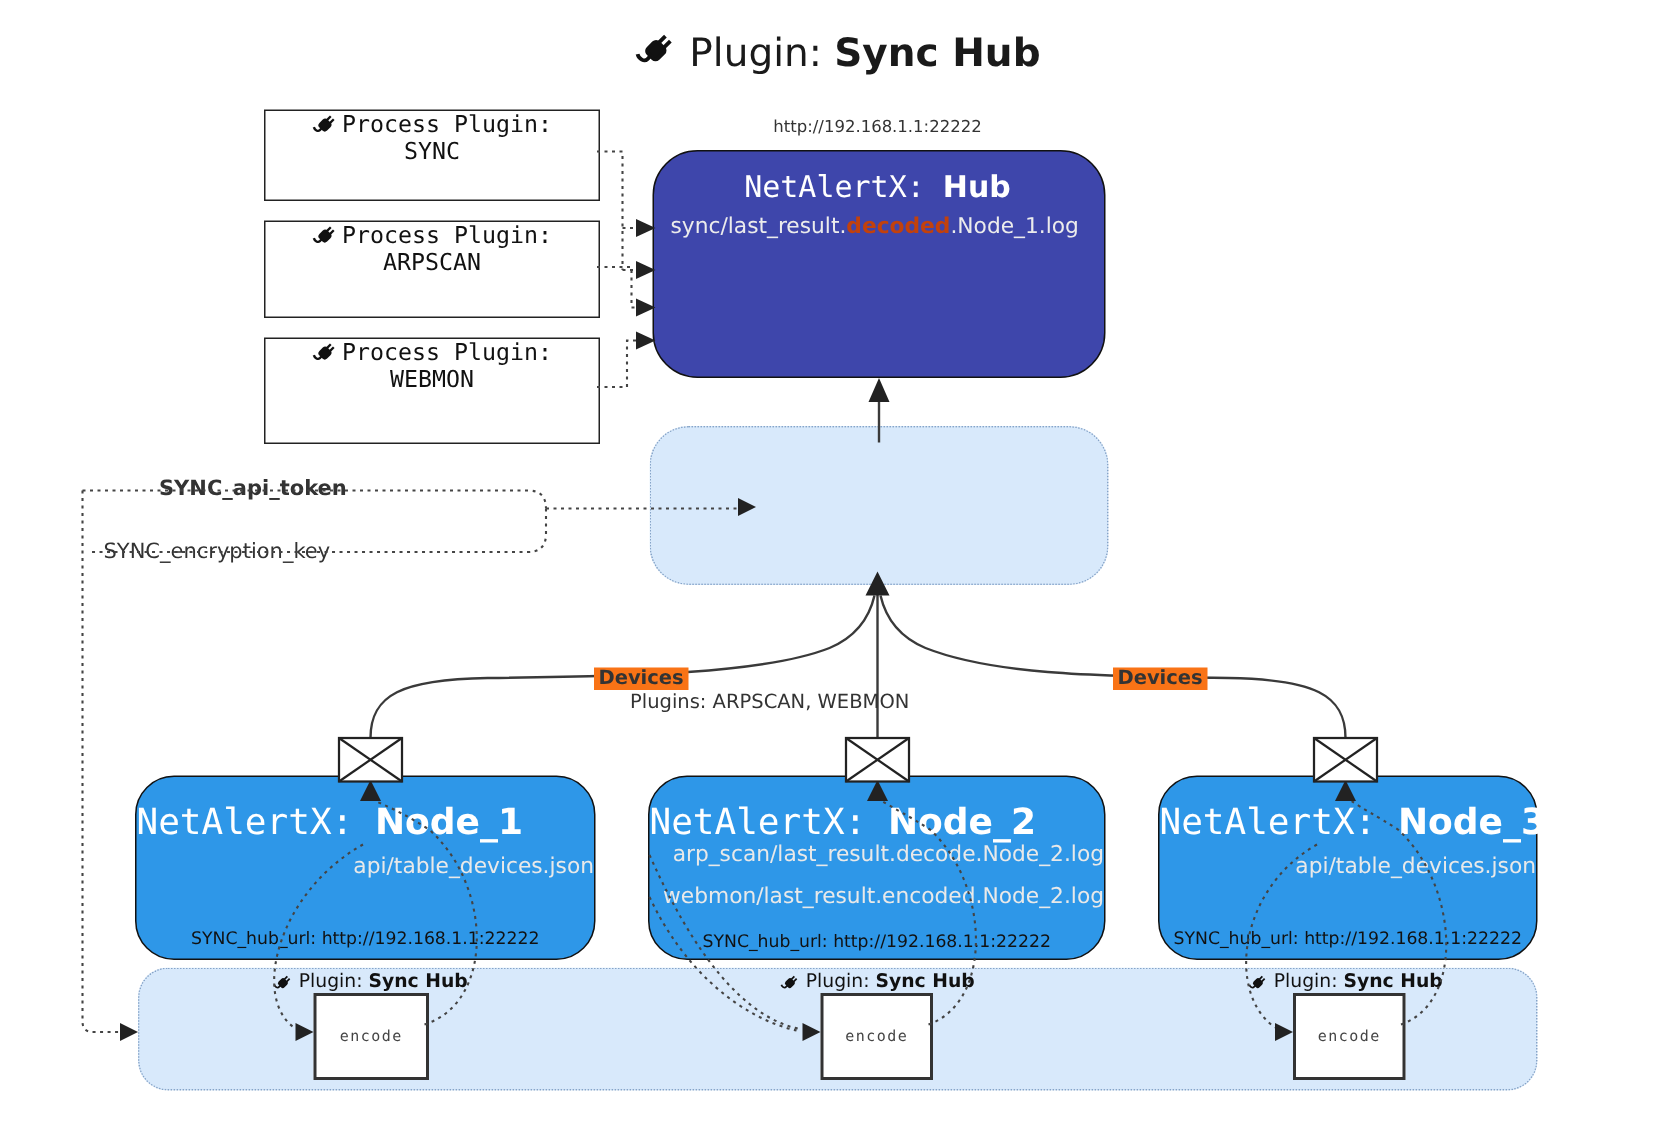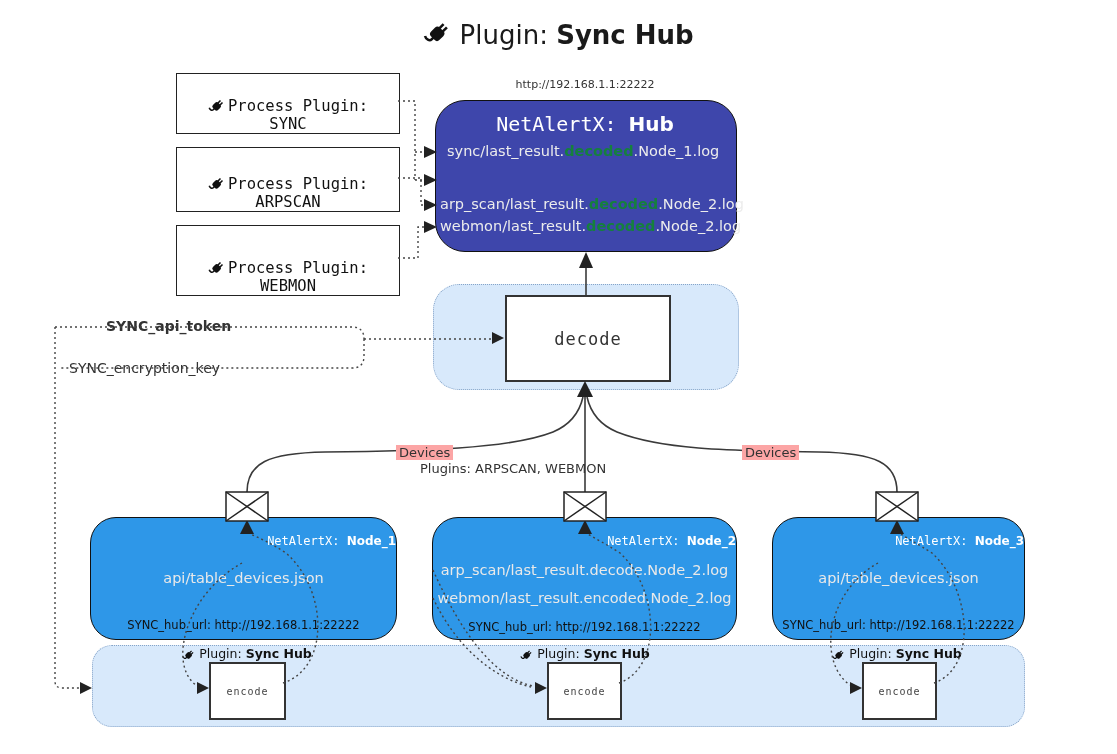--- a/index.html
+++ b/index.html
@@ -7,54 +7,54 @@
            font-family:"DejaVu Sans", sans-serif; color:#222; overflow:hidden; }
   .abs { position:absolute; }
 
   
   .page-title { left:0; top:20px; width:1117px; text-align:center; font-size:26px; color:#1a1a1a; }
   .page-title .bold { font-weight:bold; }
   .plug { display:inline-block; vertical-align:-4px; }
 
   
   .pbox { left:176px; width:222px; background:#fff; border:1.6px solid #222;
-          display:flex; flex-direction:column; align-items:center; justify-content:flex-end;
+          display:flex; flex-direction:column; align-items:center; justify-content:flex-start;
           font-family:"DejaVu Sans Mono", monospace; font-size:15.5px; color:#111; }
   .pbox .l1 { display:flex; align-items:center; gap:3px; }
 
   
   .hub { left:435px; top:100px; width:300px; height:150px; border-radius:30px;
          background:var(--hub,#3E46AB); border:1.6px solid #111; }
   .hub-title { left:435px; top:112px; width:300px; text-align:center; color:#fff; font-size:20px; }
   .hub-title .pre { font-family:"DejaVu Sans Mono", monospace; }
   .hub-title .bold { font-weight:bold; }
   .hub-line { left:447px; width:286px; font-size:14.5px; color:#ececec; white-space:nowrap; }
-  .hub-line b { color:#15803d; }
+  .hub-line b { color:#c2410c; }
   .hub-url { left:435px; top:78px; width:300px; text-align:center; font-size:11px; color:#333; }
 
   
   .band-box { background:var(--band,#D8E9FB); border:1.6px dotted #86a4c8; }
   .decode-wrap { left:433px; top:284px; width:304px; height:104px; border-radius:26px; }
   .iobox { background:#fff; border:2px solid #333; display:flex; align-items:center; justify-content:center;
            font-family:"DejaVu Sans Mono", monospace; color:#333; }
   .decode-box { left:505px; top:295px; width:162px; height:83px; font-size:17px; letter-spacing:1px; }
 
   
   .key-label { font-size:14px; color:#333; background:#fff; padding:0 3px; white-space:nowrap; }
 
   
   .edge-label { font-size:13px; color:#333; white-space:nowrap; }
-  .wbg { background:#fca5a5; padding:0 3px; }
+  .wbg { background:#f97316; padding:0 3px;font-weight:bold; }
 
   
   .node { top:517px; height:121px; border-radius:26px; background:var(--node,#2E97E8); border:1.6px solid #111; }
-  .node-title { text-align:right; color:#fff; font-size:12px; white-space:nowrap; }
+  .node-title { text-align:left; color:#fff; font-size:24px; white-space:nowrap; }
   .node-title .pre { font-family:"DejaVu Sans Mono", monospace; }
   .node-title .bold { font-weight:bold; }
-  .node-line { text-align:center; color:#e9e9e9; font-size:14.5px; white-space:nowrap; }
+  .node-line { text-align:right; color:#e9e9e9; font-size:14.5px; white-space:nowrap; }
   .node-url { text-align:center; color:#111; font-size:11.5px; white-space:nowrap; }
 
   
   .bottom-band { left:92px; top:645px; width:931px; height:80px; border-radius:20px; }
   .enc-label { top:646px; width:200px; text-align:center; font-size:12.5px; color:#111; white-space:nowrap; }
   .enc-label .bold { font-weight:bold; }
   .encode-box { top:662px; height:54px; font-size:10px; letter-spacing:1px; color:#444; }
 
   svg.overlay { position:absolute; left:0; top:0; pointer-events:none; }
   .dotted { fill:none; stroke:#444; stroke-width:1.4; stroke-dasharray:2 3; }
@@ -113,25 +113,22 @@
       </div>
     <div>WEBMON</div>
   </div>
 
   <div class="abs hub-url">http://192.168.1.1:22222</div>
   <div class="abs hub"></div>
   <div class="abs hub-title">
     <span class="pre">NetAlertX: </span><span class="bold">Hub</span>
   </div>
   <div class="abs hub-line" style="top:143px;"><span>sync/last_result.</span><b>decoded</b><span>.Node_1.log</span></div>
-  <div class="abs hub-line" style="top:196px;left:440px;"><span>arp_scan/last_result.</span><b>decoded</b><span>.Node_2.log</span></div>
-  <div class="abs hub-line" style="top:218px;left:440px;"><span>webmon/last_result.</span><b>decoded</b><span>.Node_2.log</span></div>
 
   <div class="abs band-box decode-wrap"></div>
-  <div class="abs iobox decode-box">decode</div>
 
   <div class="abs key-label" style="left:103px;top:318px;font-weight:bold;">SYNC_api_token</div>
   <div class="abs key-label" style="left:66px;top:360px;">SYNC_encryption_key</div>
 
   <div class="abs node" style="left:90px;width:305px;">
     <div class="abs node-title" style="left:0;right:0;top:16px;"><span class="pre">NetAlertX: </span><span class="bold">Node_1</span></div>
     <div class="abs node-line" style="left:0;right:0;top:52px;">api/table_devices.json</div>
     <div class="abs node-url" style="left:0;right:0;top:100px;">SYNC_hub_url: http://192.168.1.1:22222</div>
   </div>
   <div class="abs node" style="left:432px;width:303px;">

